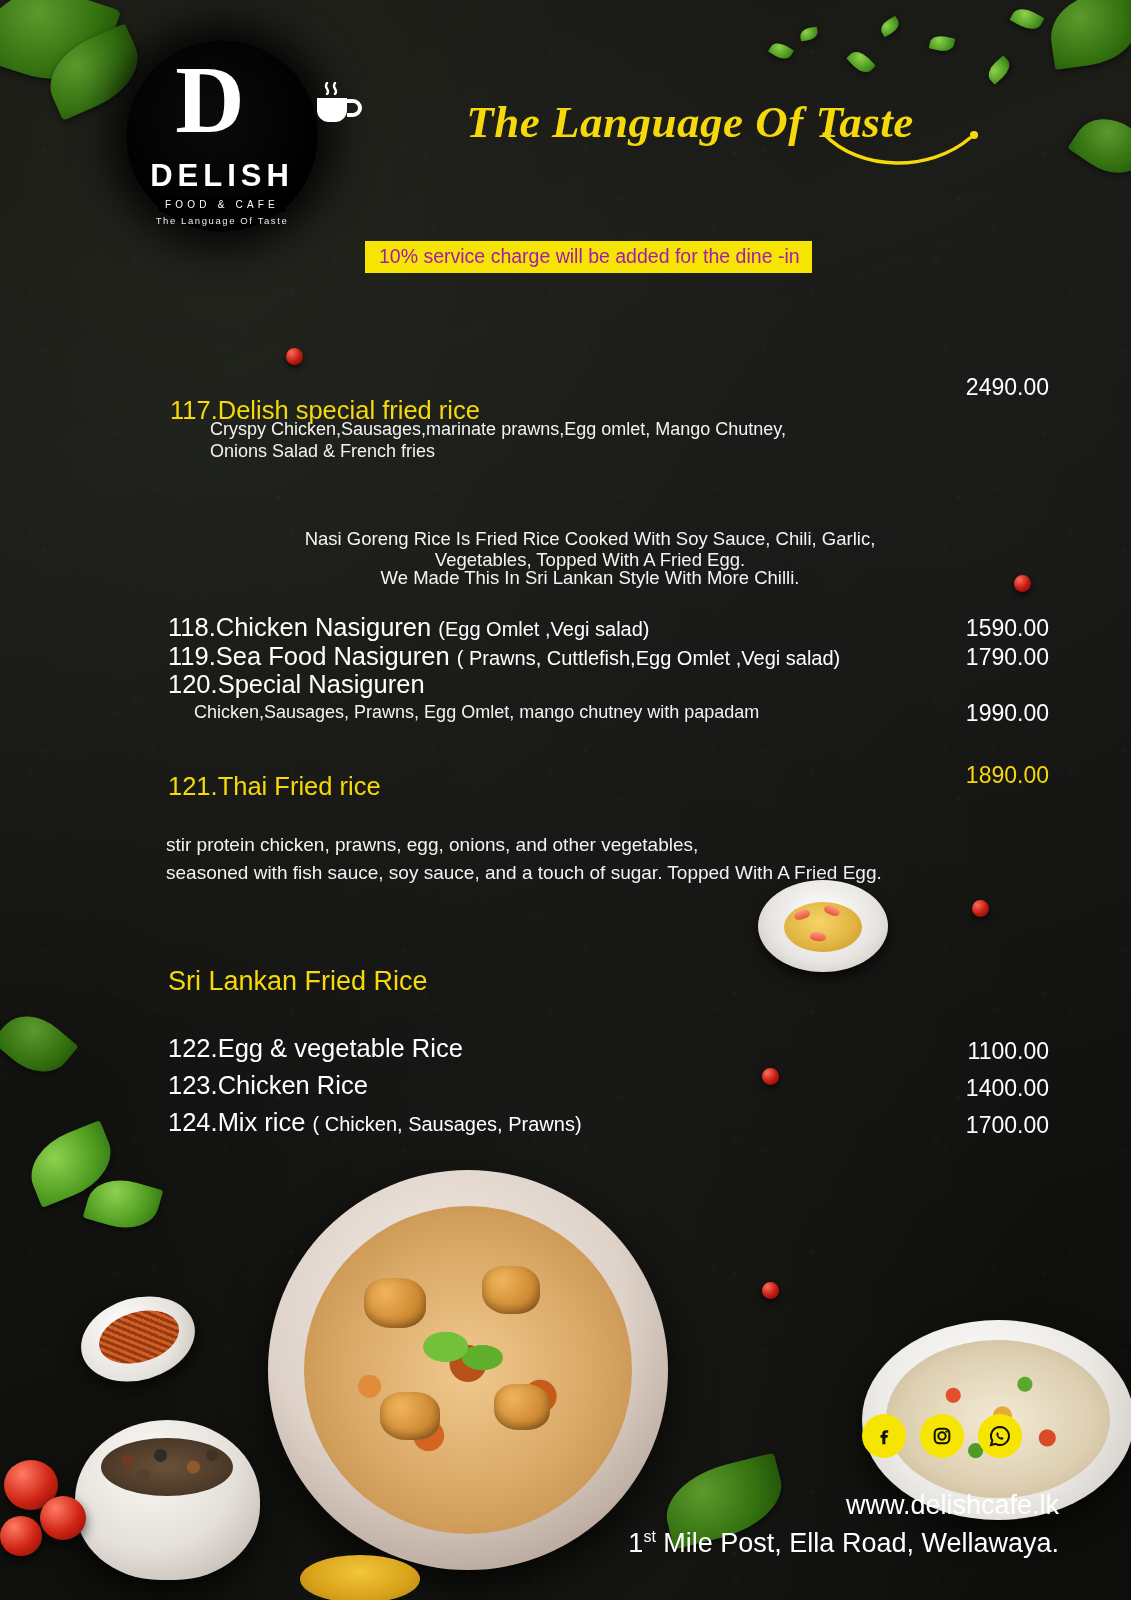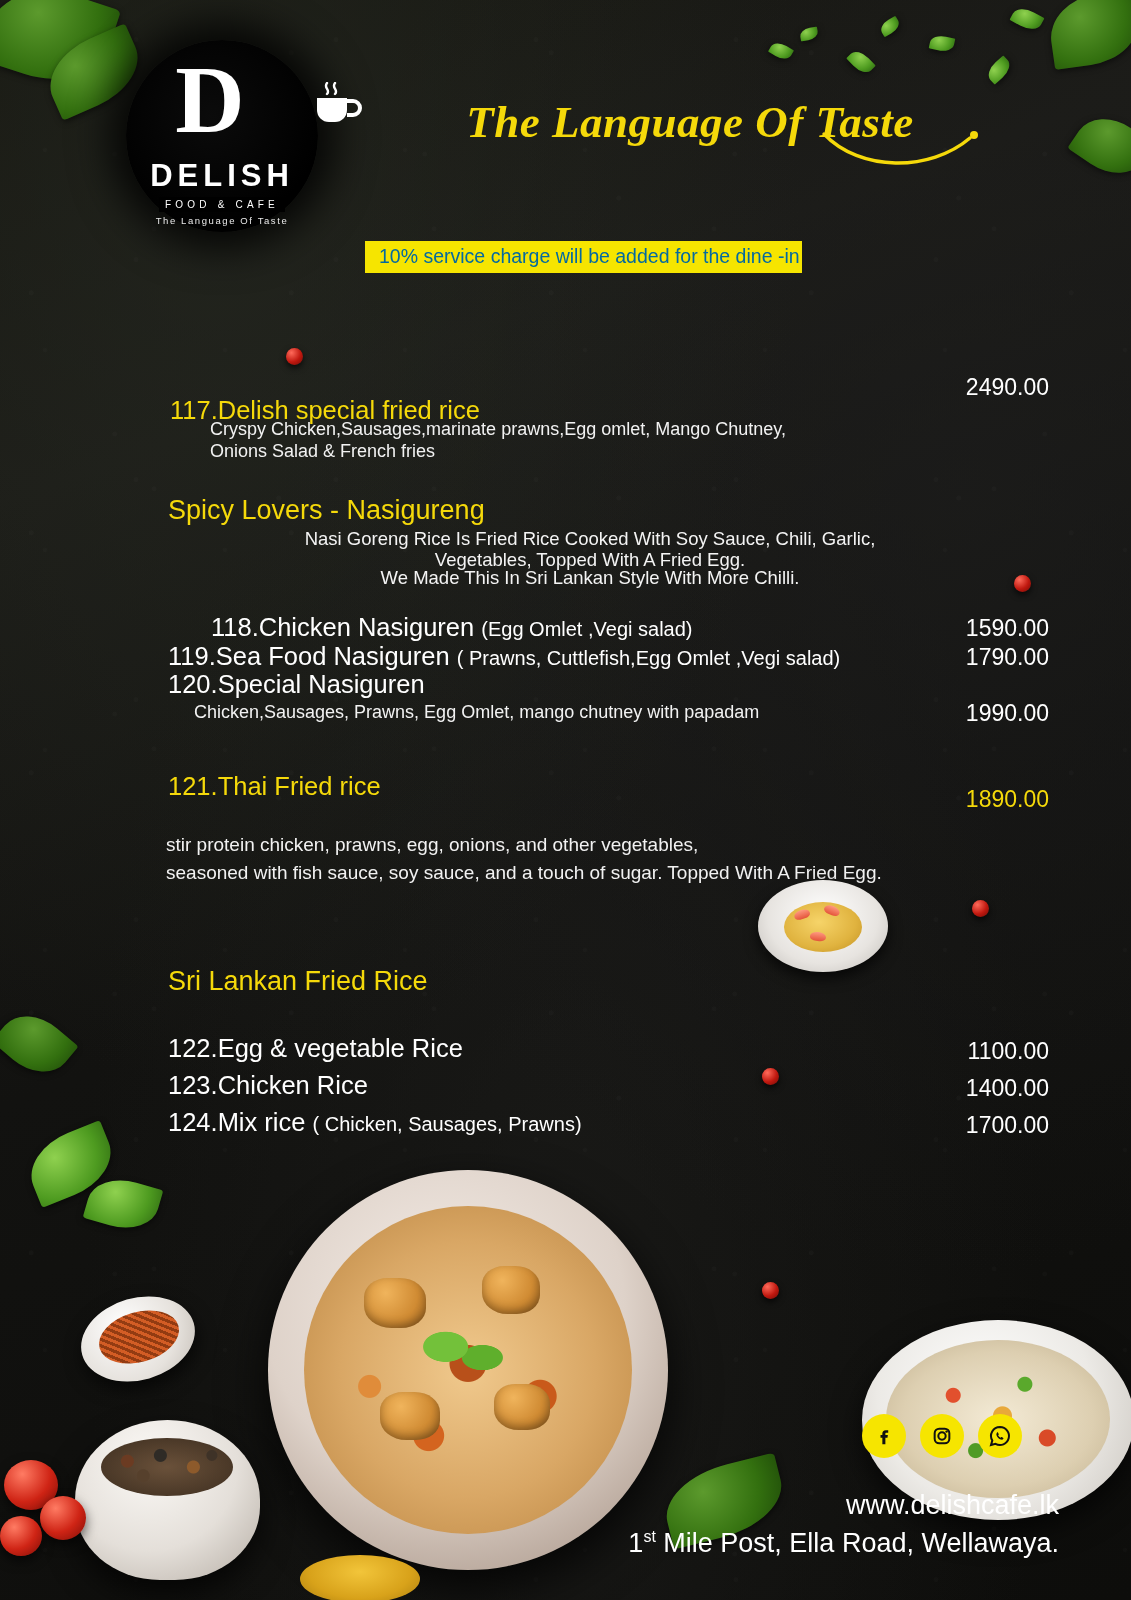--- a/index.html
+++ b/index.html
@@ -115,23 +115,23 @@
     width: 160px;
     height: 46px;
     pointer-events: none;
   }
 
   .service-note {
     position: absolute;
     left: 365px;
     top: 241px;
     background: #f6e500;
-    color: #0369a1;
+    color: #a21caf;
     font-size: 19.5px;
-    padding: 4px 2px 5px 14px;
+    padding: 4px 12px 5px 14px;
     white-space: nowrap;
     font-weight: 400;
   }
 
   
   .menu {
     position: absolute;
     left: 0;
     top: 0;
     width: 1131px;
@@ -440,43 +440,42 @@
 
   <div class="service-note">10% service charge will be added for the dine -in</div>
 
   <div class="menu">
 
     <div class="item-title yellow" style="left:170px;top:396px;">117.Delish special fried rice</div>
     <div class="price" style="top:374px;">2490.00</div>
     <div class="desc" style="left:210px;top:417px;">Cryspy Chicken,Sausages,marinate prawns,Egg omlet, Mango Chutney,</div>
     <div class="desc" style="left:210px;top:439px;">Onions Salad &amp; French fries</div>
 
-    <div class="section-title" style="left:168px;top:495px;">Spicy Lovers - Nasigureng</div>
     <div class="center-desc" style="left:170px;top:527px;width:840px;">Nasi Goreng Rice Is Fried Rice Cooked With Soy Sauce, Chili, Garlic,</div>
     <div class="center-desc" style="left:170px;top:548px;width:840px;">Vegetables, Topped With A Fried Egg.</div>
     <div class="center-desc" style="left:170px;top:566px;width:840px;">We Made This In Sri Lankan Style With More Chilli.</div>
 
-    <div class="item-title" style="left:168px;top:613px;margin-left:43px;">
+    <div class="item-title" style="left:168px;top:613px;">
       <span>118.Chicken Nasiguren</span>
       <span class="small">(Egg Omlet ,Vegi salad)</span>
     </div>
     <div class="price" style="top:615px;">1590.00</div>
 
     <div class="item-title" style="left:168px;top:642px;">
       <span>119.Sea Food Nasiguren</span>
       <span class="small">( Prawns, Cuttlefish,Egg Omlet ,Vegi salad)</span>
     </div>
     <div class="price" style="top:644px;">1790.00</div>
 
     <div class="item-title" style="left:168px;top:670px;">120.Special Nasiguren</div>
     <div class="desc" style="left:194px;top:700px;">Chicken,Sausages, Prawns, Egg Omlet, mango chutney with papadam</div>
     <div class="price" style="top:700px;">1990.00</div>
 
     <div class="item-title yellow" style="left:168px;top:772px;">121.Thai Fried rice</div>
-    <div class="price yellow" style="top:786px;">1890.00</div>
+    <div class="price yellow" style="top:762px;">1890.00</div>
     <div class="desc" style="left:166px;top:833px;font-size:19px;">stir protein chicken, prawns, egg, onions, and  other vegetables,</div>
     <div class="desc" style="left:166px;top:861px;font-size:19px;">seasoned with fish sauce, soy sauce, and a touch of sugar. Topped With A Fried Egg.</div>
 
     <div class="section-title" style="left:168px;top:966px;">Sri Lankan Fried Rice</div>
 
     <div class="item-title" style="left:168px;top:1034px;">122.Egg &amp; vegetable Rice</div>
     <div class="price" style="top:1038px;text-align:center;">1100.00</div>
 
     <div class="item-title" style="left:168px;top:1071px;">123.Chicken Rice</div>
     <div class="price" style="top:1075px;">1400.00</div>

